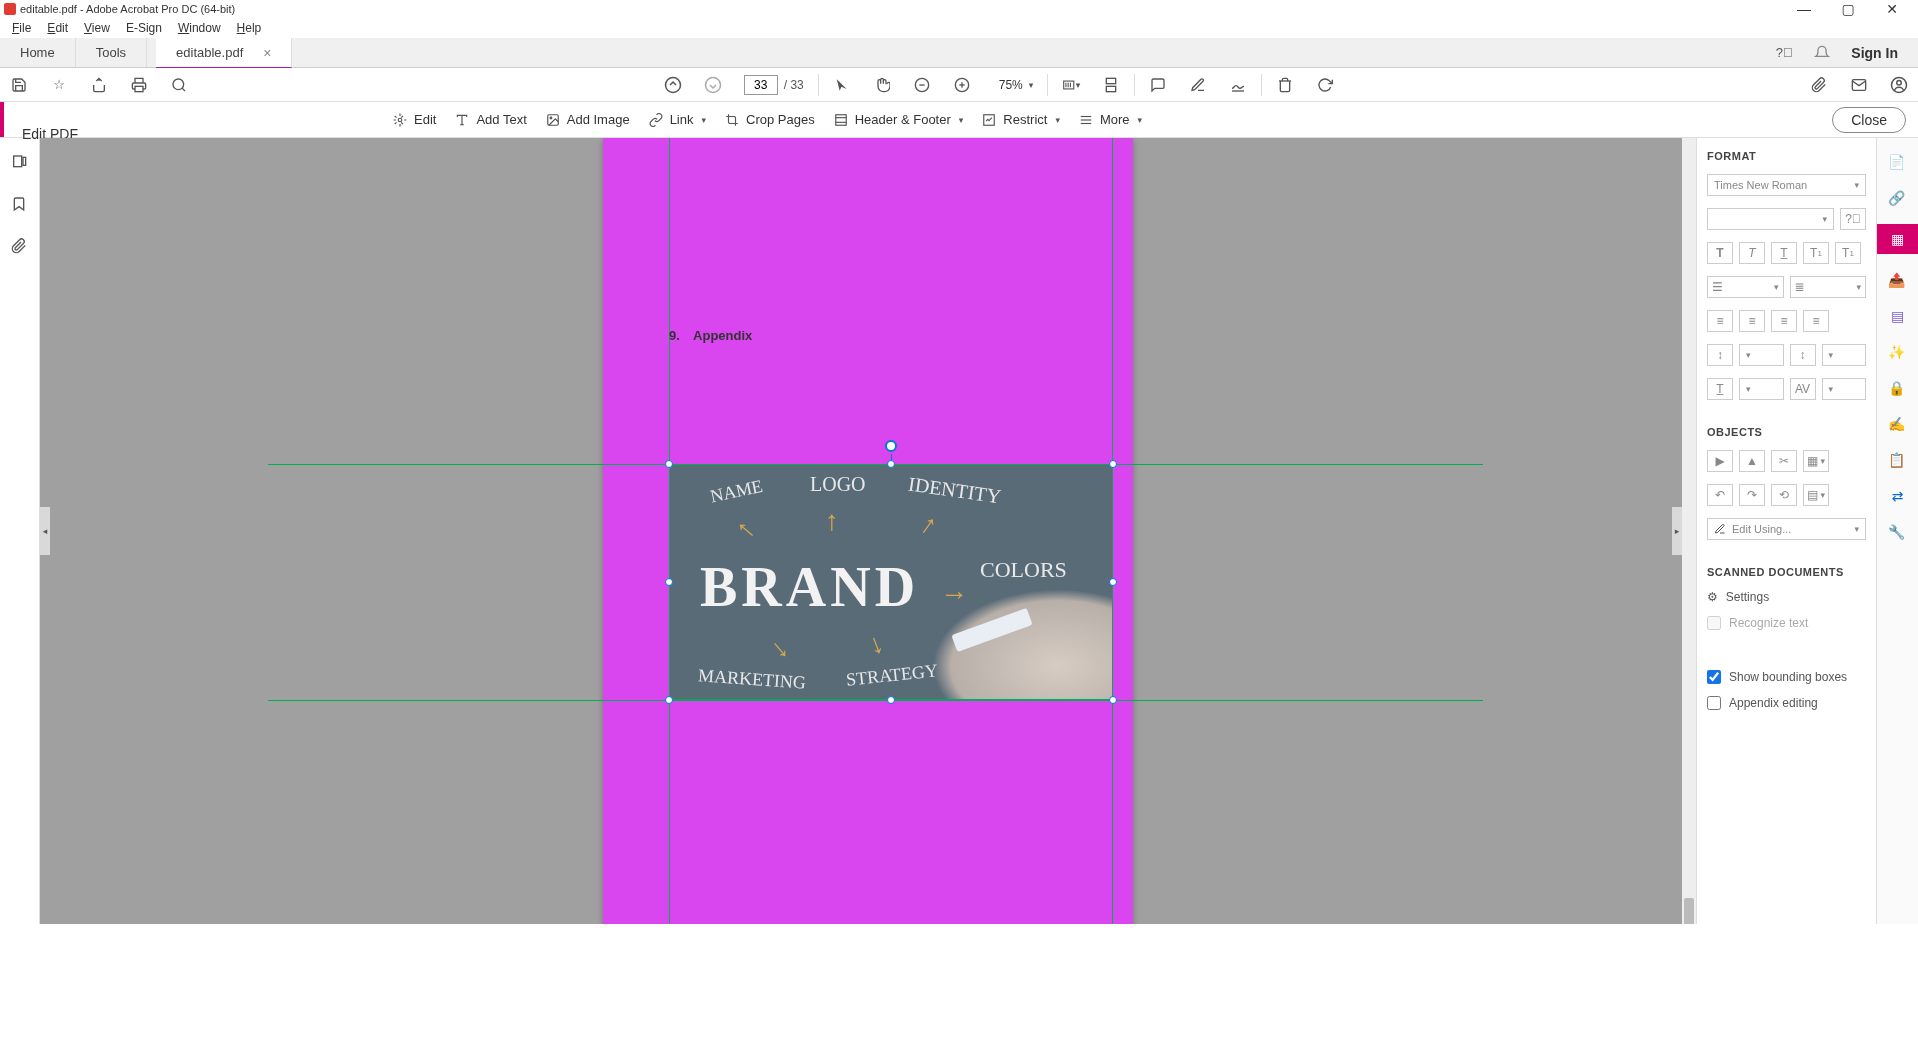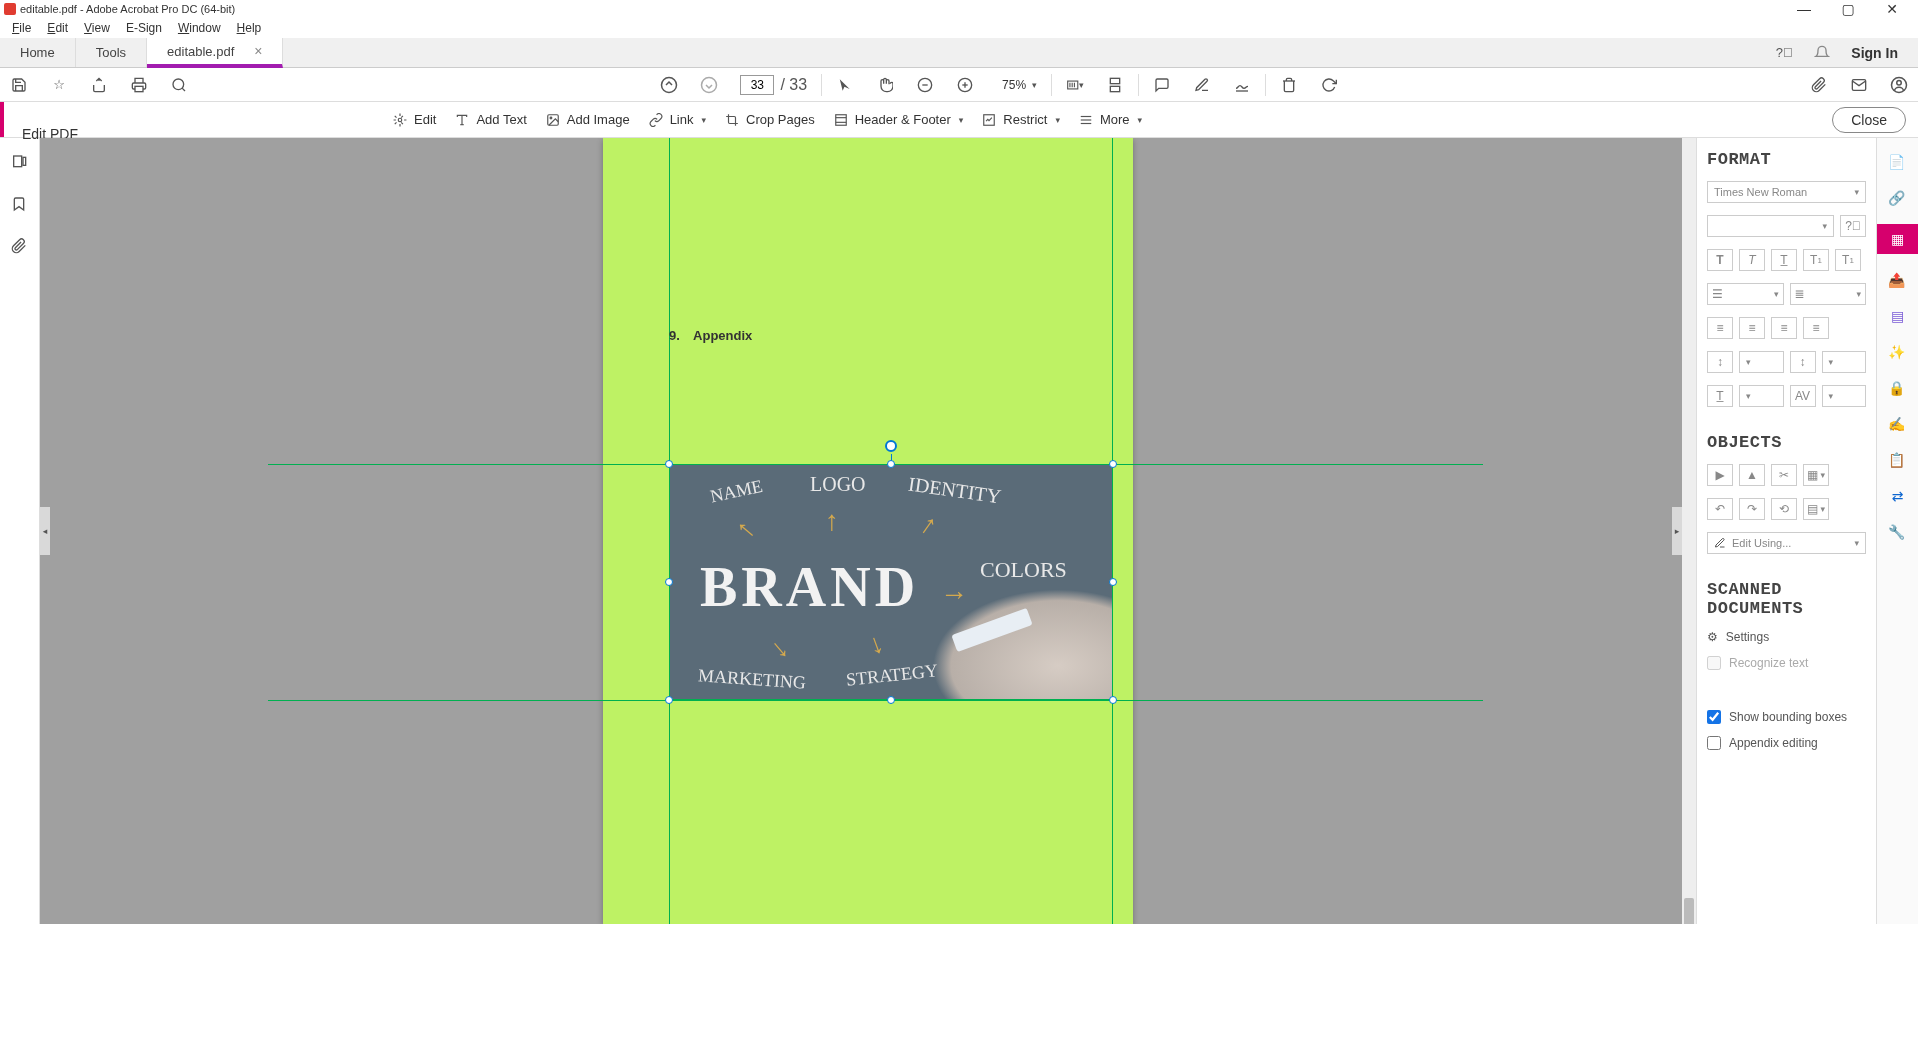--- a/index.html
+++ b/index.html
@@ -7,64 +7,64 @@
 .titlebar { height: 18px; display: flex; align-items: center; padding: 0 4px; font-size: 11px; }
 .titlebar .app-icon { width: 12px; height: 12px; background: #e03c31; border-radius: 2px; margin-right: 4px; }
 .titlebar .title-text { flex: 0 0 auto; }
 .titlebar .spacer { flex: 1; }
 .titlebar .win-btn { width: 44px; text-align: center; font-size: 14px; }
 .menubar { height: 20px; display: flex; align-items: center; gap: 4px; padding: 0 6px; font-size: 12px; }
 .menubar .m { padding: 0 6px; }
 .menubar .m span.u { text-decoration: underline; }
 .tabbar { height: 30px; background: #f0f0f0; border-bottom: 1px solid #ccc; display: flex; align-items: stretch; }
 .tabbar .tab { padding: 0 20px; display: flex; align-items: center; font-size: 13px; color: #444; border-right: 1px solid #ddd; }
-.tabbar .tab.active { background: #fff; border-bottom: 4px solid #a21caf; margin-bottom: -1px; }
+.tabbar .tab.active { background: #fff; border-bottom: 1px solid #a21caf; margin-bottom: -1px; margin-left: 9px; }
 .tabbar .tab .close { margin-left: 20px; font-size: 14px; color: #888; }
 .tabbar .right { margin-left: auto; display: flex; align-items: center; gap: 20px; padding-right: 20px; }
 .tabbar .right .ic { width: 18px; height: 18px; display:flex; align-items:center; justify-content:center; color:#555;}
 .tabbar .right .signin { font-weight: 600; font-size: 14px; color: #333;}
 .quickbar { height: 34px; border-bottom: 1px solid #ddd; display: flex; align-items: center; padding: 0 10px; }
 .quickbar .grp { display: flex; align-items: center; gap: 22px; }
 .quickbar .sep { width: 1px; height: 22px; background: #ddd; margin: 0 14px; }
 .quickbar .ic { width: 18px; height: 18px; display:flex; align-items:center; justify-content:center; color:#555; }
 .quickbar .pagectl { display:flex; align-items:center; gap:6px; }
 .quickbar .pagectl input { width: 34px; height: 20px; text-align:center; border:1px solid #999; font-size:12px;}
-.quickbar .pagectl .tot { font-size:16px; color:#555; }
+.quickbar .pagectl .tot { font-size:12px; color:#555; }
 .quickbar .zoom { display:flex; align-items:center; }
 .quickbar .zoom .val { font-size:12px; padding:0 6px;}
 .quickbar .zoom .caret { font-size:9px; color:#555; }
 .editbar { height: 36px; border-bottom: 1px solid #ddd; display: flex; align-items: center; padding: 0 12px; position:relative; }
 .editbar .accent { position:absolute; left:0; top:0; bottom:0; width:4px; background:#d6006d; }
 .editbar .title { font-size: 14px; font-weight: 500; padding-left: 10px; width: 380px; margin-top: 28px;}
 .editbar .tools { flex:1; display:flex; align-items:center; gap:18px; justify-content:flex-start; }
 .editbar .tool { display:flex; align-items:center; gap:6px; font-size:13px; color:#333; }
 .editbar .tool .ic { width:16px; height:16px; display:flex; align-items:center; justify-content:center; color:#555;}
 .editbar .tool .caret { font-size:9px; color:#555; margin-left:2px;}
 .editbar .close-btn { border:1px solid #888; border-radius: 16px; padding: 4px 18px; font-size:14px; font-weight:500; }
 .workspace { display:flex; height: calc(1042px - 18px - 20px - 30px - 34px - 36px - 118px); }
 .left-rail { width: 40px; border-right: 1px solid #ddd; display:flex; flex-direction:column; align-items:center; gap:24px; padding-top:16px;}
 .left-rail .ic { width:18px; height:18px; color:#555; }
 .right-rail { width: 42px; border-left: 1px solid #ddd; display:flex; flex-direction:column; align-items:center; gap:16px; padding-top:14px; background:#fafafa;}
 .right-rail .ic { width:20px; height:20px; display:flex; align-items:center; justify-content:center; font-size:14px;}
 .right-rail .ic.active { background:#d6006d; color:#fff; width:42px; height:30px;}
 .right-panel { width: 180px; border-left: 1px solid #ddd; padding: 12px 10px; display:flex; flex-direction:column; gap:12px; font-size:12px; color:#555; overflow:hidden;}
-.right-panel .hdr { font-size: 17px; font-weight:600; color:#444; letter-spacing:0.5px;font-family:Liberation Mono, monospace;}
+.right-panel .hdr { font-size: 11px; font-weight:600; color:#444; letter-spacing:0.5px;}
 .right-panel .drop { border:1px solid #ccc; height:22px; display:flex; align-items:center; padding:0 6px; font-size:11px; color:#888; justify-content:space-between;}
 .right-panel .row { display:flex; gap:6px; }
 .right-panel .btn { border:1px solid #ccc; width:26px; height:22px; display:flex; align-items:center; justify-content:center; color:#888; font-size:12px;}
 .right-panel .btn.wide { width:auto; flex:1; padding:0 4px; justify-content:space-between;}
 .right-panel .chk { display:flex; align-items:center; gap:8px; }
 .right-panel .chk input { width:14px; height:14px; }
 .right-panel .chk.blue input { accent-color:#1473e6;}
 .canvas-area { flex:1; background:#a0a0a0; position:relative; overflow:hidden; }
 .canvas-area .scroll { position:absolute; right:0; top:0; width:14px; bottom:0; background:#eee;}
 .canvas-area .scroll .thumb { position:absolute; left:2px; right:2px; top: 760px; height:30px; background:#bbb; border-radius:2px;}
 .canvas-area .expander { position:absolute; left:0; top:50%; transform:translateY(-50%); width:10px; height:48px; background:#d9d9d9; display:flex; align-items:center; justify-content:center; font-size:9px; color:#555;}
 .canvas-area .expander.right { left:auto; right:14px;}
-.page { position:absolute; left:50%; transform:translateX(-50%); top:0; width:530px; height:786px; background:#bef264; box-shadow: 0 2px 6px rgba(0,0,0,0.3);}
+.page { position:absolute; left:50%; transform:translateX(-50%); top:0; width:530px; height:786px; background:#d946ef; box-shadow: 0 2px 6px rgba(0,0,0,0.3);}
 .page .margin { position:absolute; left:66px; right:20px; top:0; bottom:0; border-left:1px solid #00b050; border-right:1px solid #00b050;}
 .page .hguide1 { position:absolute; left:-335px; right:-350px; top:326px; height:0; border-top:1px solid #00b050;}
 .page .hguide2 { position:absolute; left:-335px; right:-350px; top:562px; height:0; border-top:1px solid #00b050;}
 .page .heading { position:absolute; left:66px; top:190px; font-family:"Times New Roman",serif; font-size:13px; font-weight:700;}
 .page .heading .num { margin-right:10px;}
 .page .img-sel { position:absolute; left:66px; top:326px; width:444px; height:236px; }
 .page .img-sel .img { width:100%; height:100%; background:#5a6b78; position:relative; overflow:hidden; border:1px solid #00b050;}
 .page .img-sel .img .word { position:absolute; color:#e8e8e8; font-family:Georgia,serif; font-weight:400; white-space:nowrap;}
 .page .img-sel .img .brand { left:30px; top:90px; font-size:56px; letter-spacing:4px; font-weight:700; color:#f2f2f2;}
 .page .img-sel .img .name { left:40px; top:16px; font-size:18px; transform:rotate(-12deg);}

